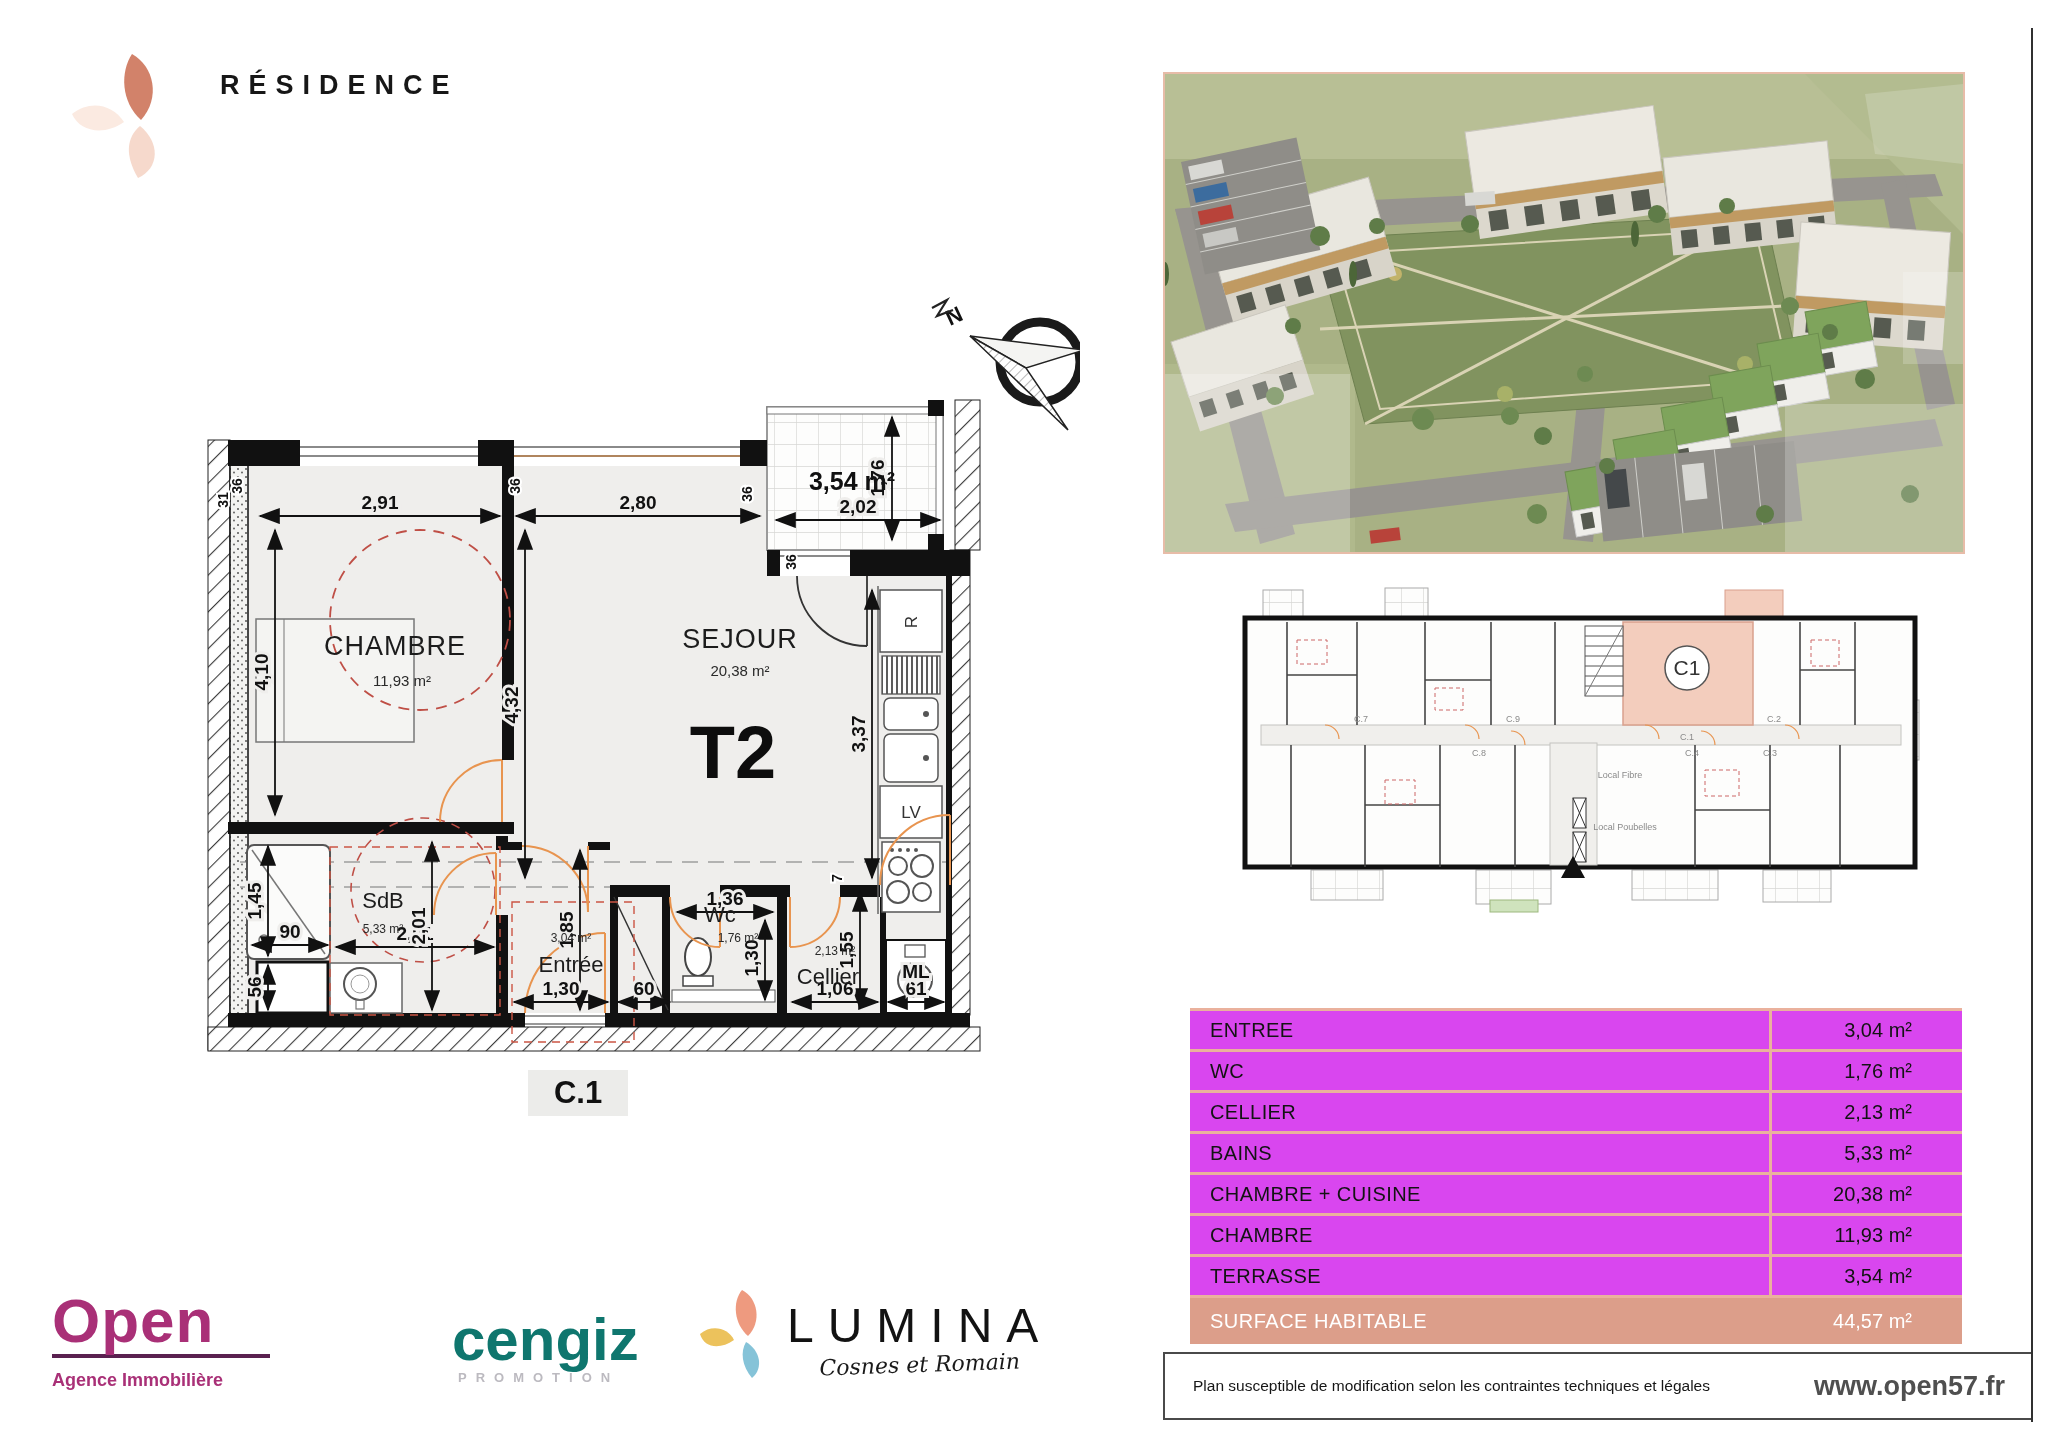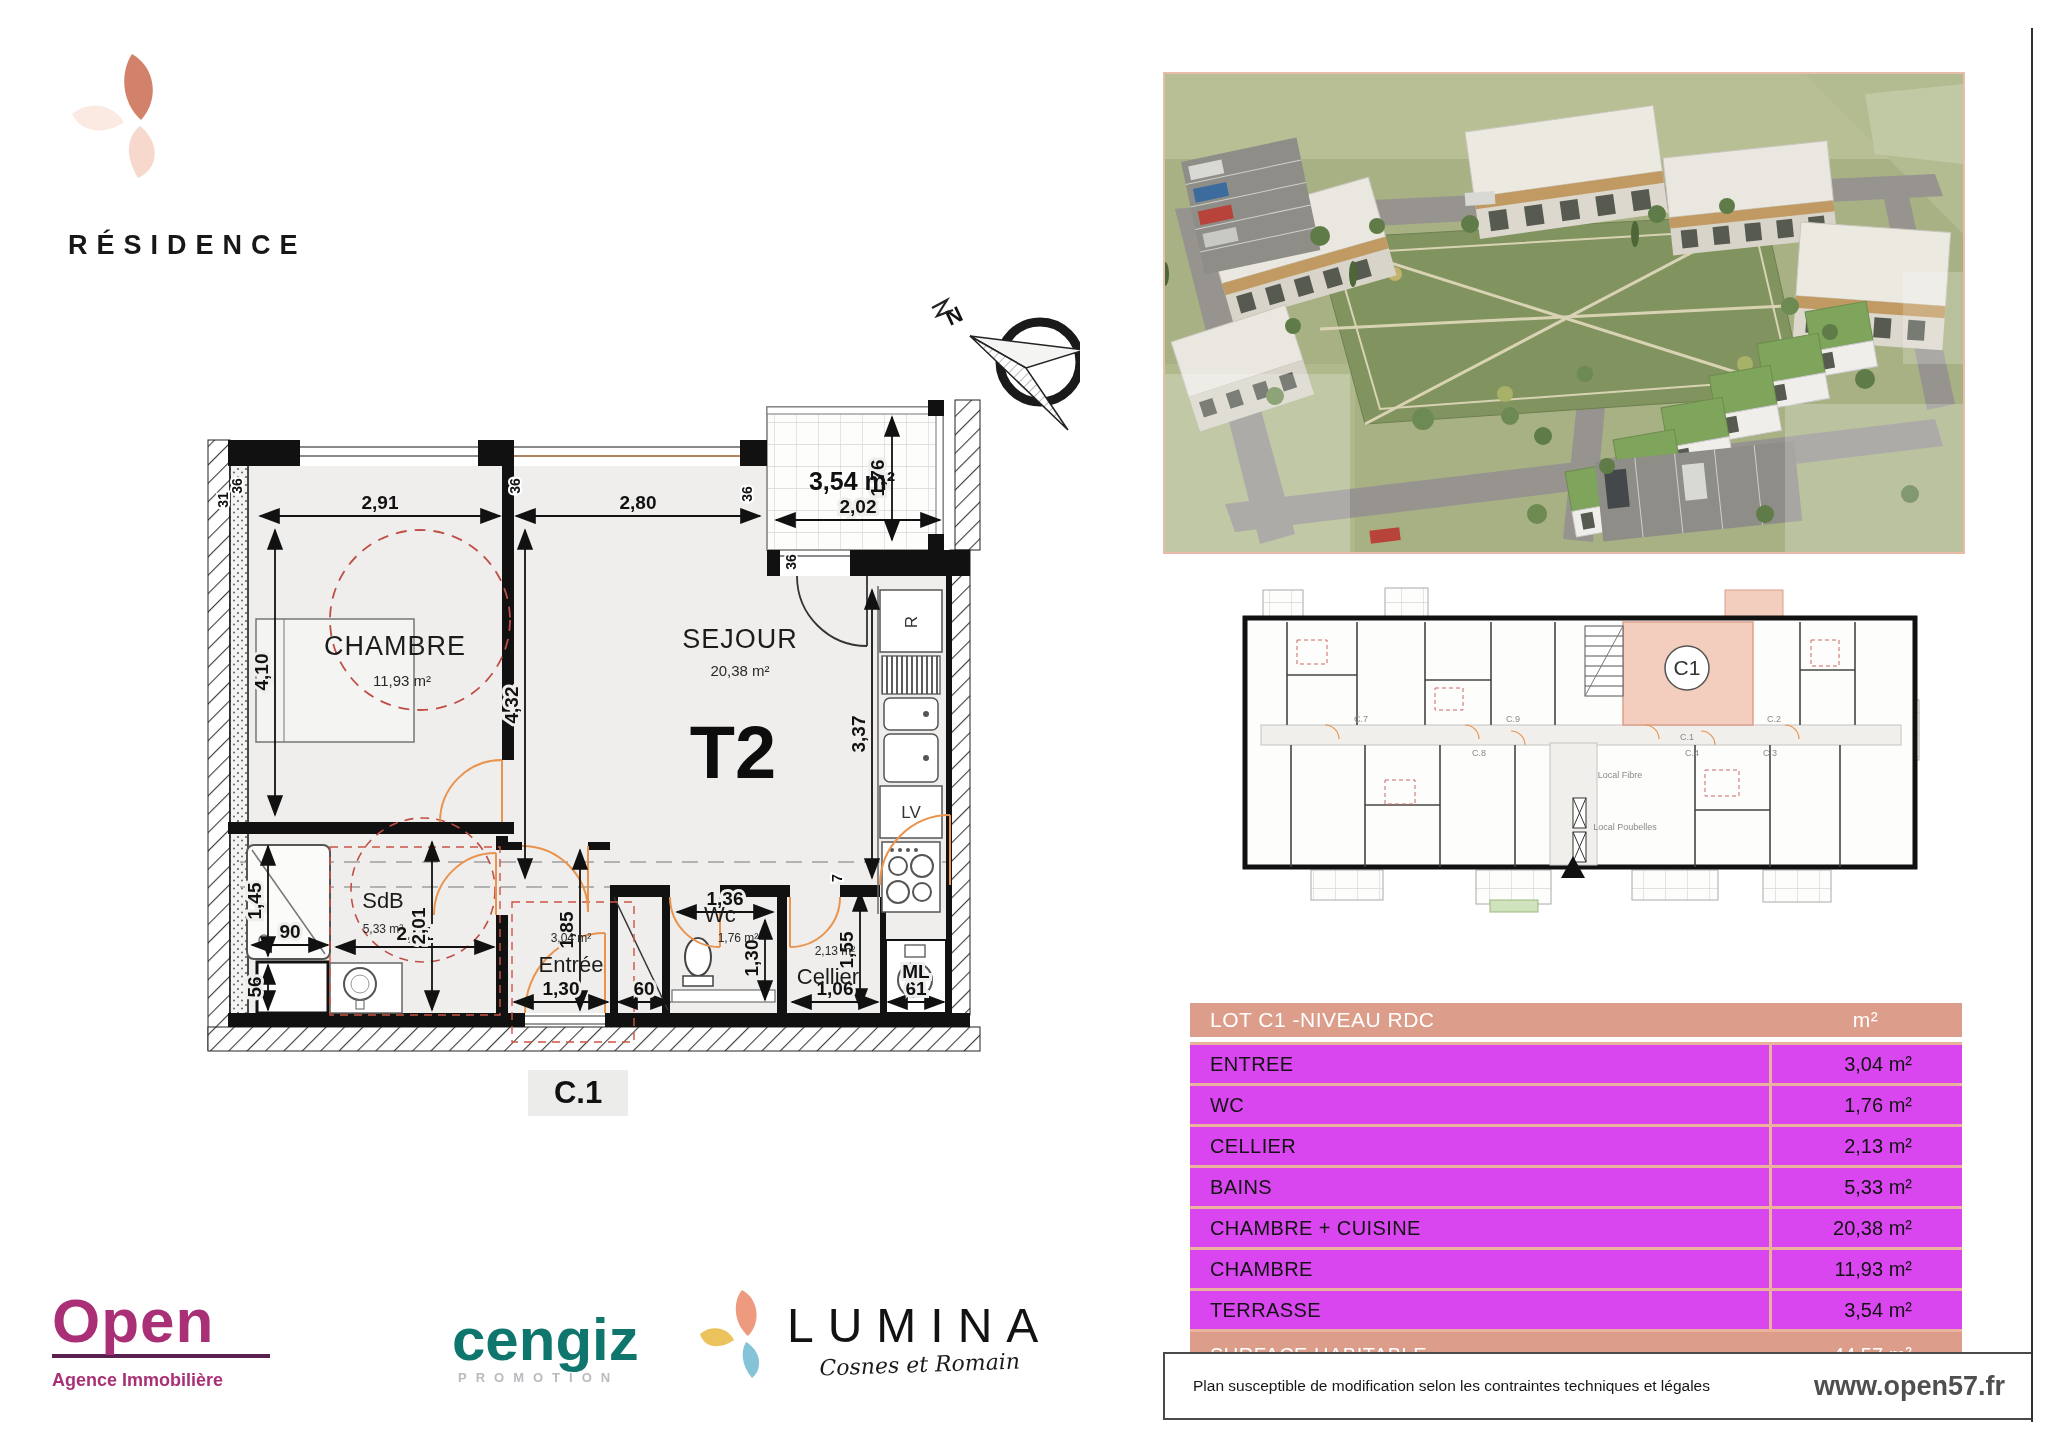--- a/index.html
+++ b/index.html
@@ -1,19 +1,19 @@
 <!DOCTYPE html>
 <html><head>
 <meta charset="utf-8">
 <style>
   html,body{margin:0;padding:0;background:#888;}
   .page{position:relative;width:2048px;height:1432px;background:#ffffff;overflow:hidden;
         font-family:"Liberation Sans",sans-serif;color:#111;}
   
-  .brand{position:absolute;left:68px;top:50px;display:flex;gap:26px;flex-direction:column;}
+  .brand{position:absolute;left:68px;top:50px;display:flex;gap:34px;}
   .brand-text{padding-top:20px;}
   .brand-line1{font-size:27px;letter-spacing:9px;font-weight:600;color:#171717;}
   .brand-line2{font-size:57px;letter-spacing:16px;font-weight:400;color:#141414;margin-top:4px;}
   
   .plan{position:absolute;left:180px;top:290px;width:900px;height:900px;}
   svg text{font-family:"Liberation Sans",sans-serif;}
   .dim{font-size:19px;font-weight:bold;fill:#111;paint-order:stroke;stroke:#efeeec;stroke-width:6px;}
   .dimS{font-size:14px;font-weight:bold;fill:#111;paint-order:stroke;stroke:#fff;stroke-width:4px;}
   .room{font-size:27px;letter-spacing:1px;fill:#1c1c1c;}
   .roomS{font-size:22px;fill:#1c1c1c;}
@@ -599,24 +599,20 @@
       <text class="sp-lbl" x="467" y="176" text-anchor="middle">C.4</text>
       <text class="sp-lbl" x="545" y="176" text-anchor="middle">C.3</text>
       <text class="sp-lbl" x="549" y="142" text-anchor="middle">C.2</text>
       <text class="sp-lbl" x="395" y="198" text-anchor="middle">Local Fibre</text>
       <text class="sp-lbl" x="400" y="250" text-anchor="middle">Local Poubelles</text>
     </g>
   </svg>
   </div>
 
   <div class="areatable">
-    <div class="at-head">
-      <span class="tt">LOT C1  -NIVEAU RDC</span>
-      <span class="un">m²</span>
-    </div>
     <div class="at-body">
       <div class="at-row">
         <span class="lb">ENTREE</span>
         <span class="vl">3,04 m²</span>
         </div>
       <div class="at-row">
         <span class="lb">WC</span>
         <span class="vl">1,76 m²</span>
         </div>
       <div class="at-row">

